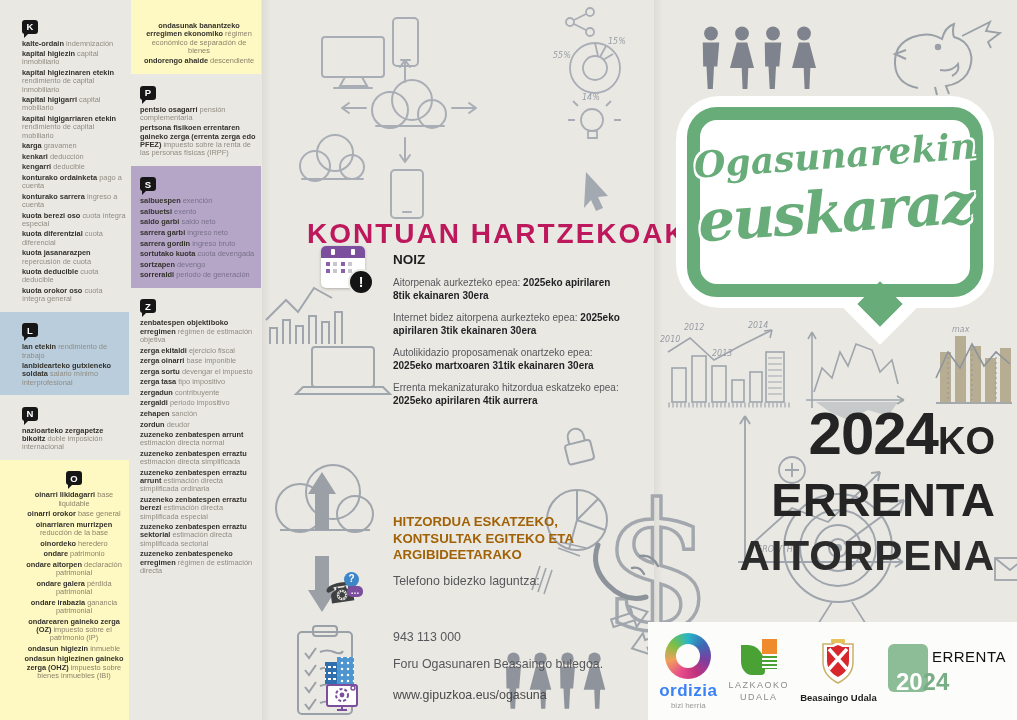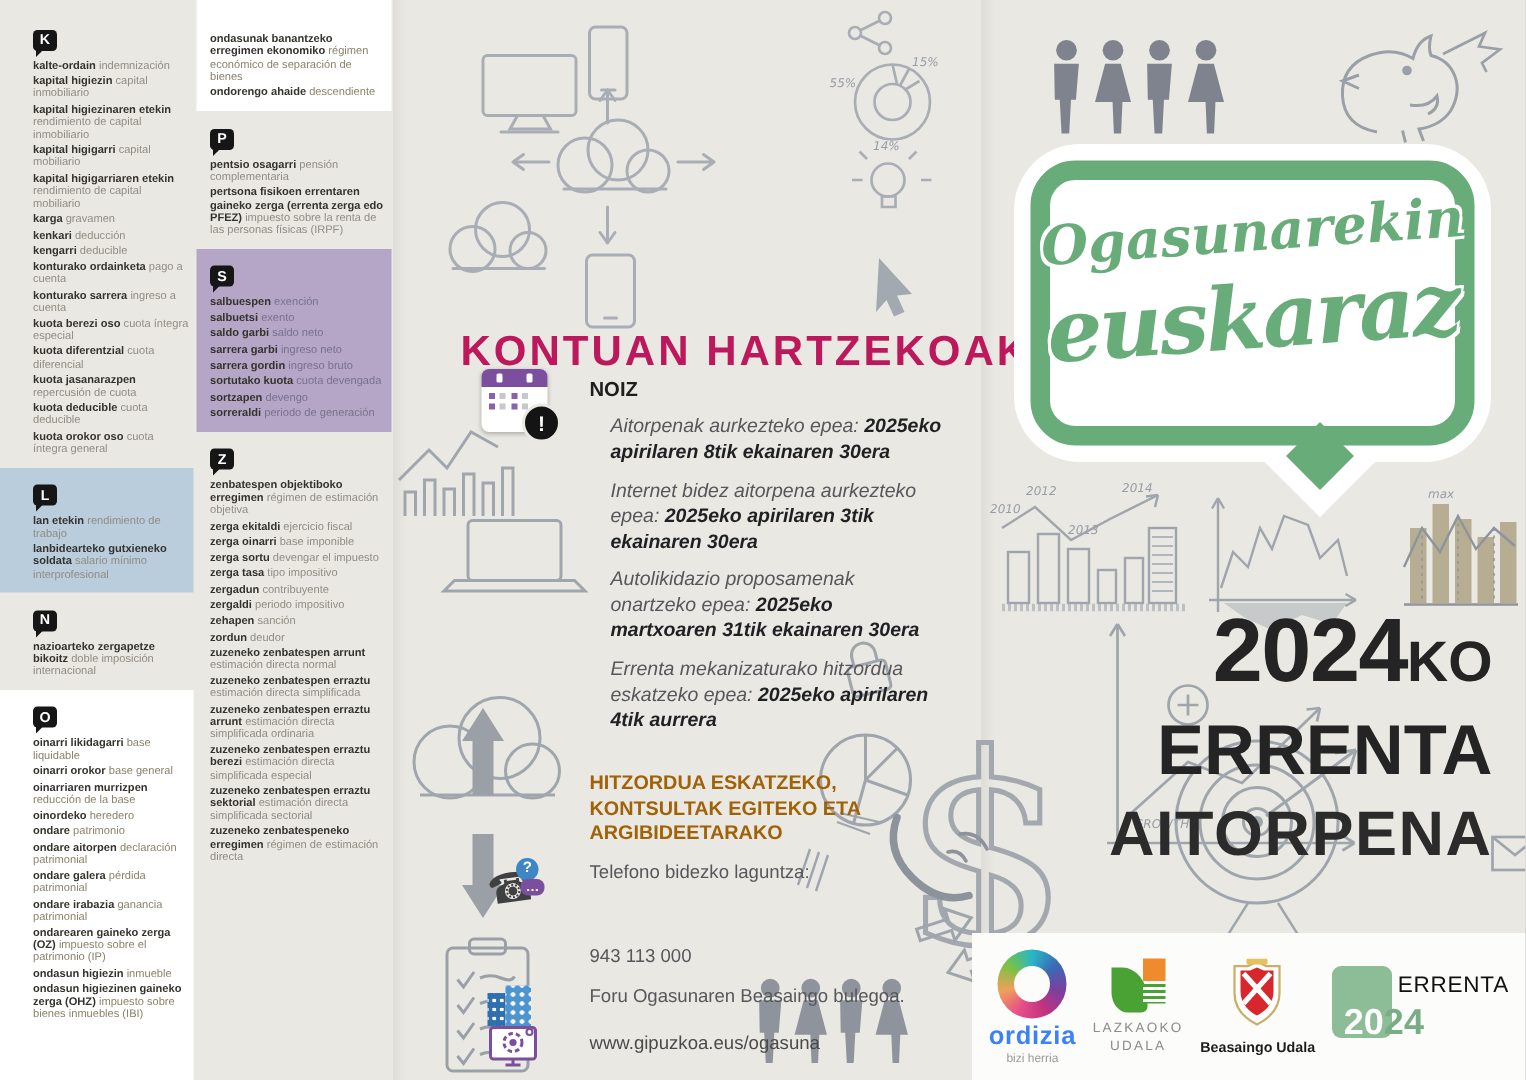--- a/index.html
+++ b/index.html
@@ -6,41 +6,41 @@
   .page{position:relative;width:1017px;height:720px;background:#eae8e2;overflow:hidden;
         font-family:"Liberation Sans","DejaVu Sans",sans-serif;}
   
   .fold{position:absolute;top:0;bottom:0;width:9px;background:linear-gradient(90deg,rgba(0,0,0,.05),rgba(0,0,0,0));}
   
   .gcol{position:absolute;top:0;height:720px;display:flex;flex-direction:column;z-index:3;}
   .col1{left:0;width:129px;}
   .col2{left:131px;width:130px;}
   .gsec{padding:8px 3px 6px 22px;}
   .col2 .gsec{padding-left:9px;}
-  .gsec.tan{background:#ffffff;}
+  .gsec.tan{background:#fef9c3;text-align:center;}
   .gsec.blue{background:#b9cddc;}
   .gsec.purple{background:#b5a6c7;}
   .gsec.grow{flex:1;}
   .badge{display:inline-flex;align-items:center;justify-content:center;background:#161616;color:#fff;
          font-weight:bold;font-size:9.5px;width:16px;height:14px;border-radius:3px;position:relative;margin-bottom:6px;}
   .badge::after{content:"";position:absolute;left:2px;bottom:-4px;border:3px solid transparent;
          border-top-color:#161616;border-left-color:#161616;}
   .entry{font-size:7.4px;line-height:1.12;margin-bottom:2.3px;color:#8f8c83;}
   .entry .eu{font-weight:bold;color:#34322c;}
   .entry .es{color:#8f8c83;}
   .gsec.tan .entry .es{color:#8a8269;}
   .gsec.purple .entry .es{color:#78708a;}
   .gsec.topless{padding-top:22px;}
   
   .middle{position:absolute;left:265px;top:0;width:395px;height:720px;z-index:3;}
   .mid-heading{position:absolute;top:218px;left:42px;margin:0;font-size:28px;font-weight:bold;
                letter-spacing:2px;color:#be185d;white-space:nowrap;}
   .noiz-area{position:absolute;top:252px;left:128px;width:235px;}
   .noiz-label{margin:0 0 9px 0;font-size:13.5px;font-weight:bold;color:#1e1e1e;}
-  .deadline{margin:0 0 9px 14px;font-size:13px;line-height:1.3;color:#56575b;font-style:italic;}
+  .deadline{margin:0 0 9px 0;font-size:10px;line-height:1.3;color:#56575b;}
   .deadline b{color:#1f2023;}
   .contact-area{position:absolute;top:514px;left:128px;width:240px;}
   .contact-heading{margin:0 0 10px 0;font-size:13.2px;font-weight:bold;color:#a16207;line-height:1.25;width:218px;}
   .crow{position:relative;margin-bottom:11px;font-size:12.4px;color:#56575b;line-height:1.25;}
   .crow .ic{position:absolute;left:-68px;top:0;}
   .phone-number{color:#56575b;margin-top:41px;}
   .website-row{margin-top:16px;color:#4a4a4a;}
   
   .cal{position:absolute;top:246px;left:56px;width:44px;height:42px;background:#fff;border-radius:5px;
        box-shadow:0 1px 3px rgba(0,0,0,.25);}

